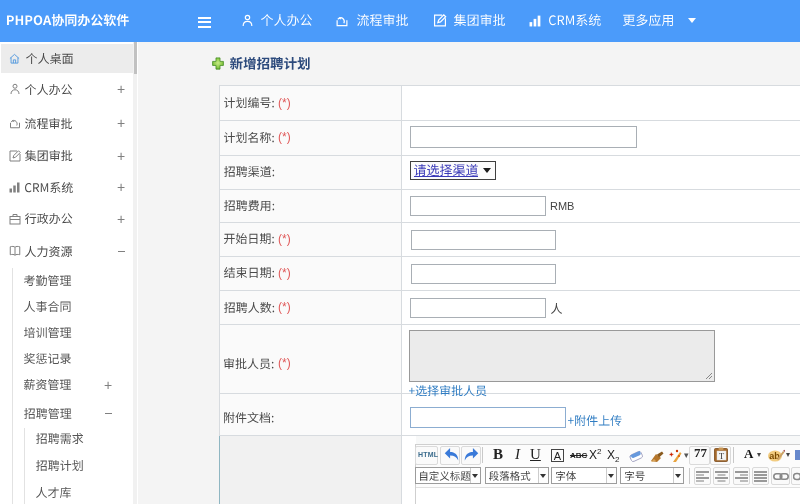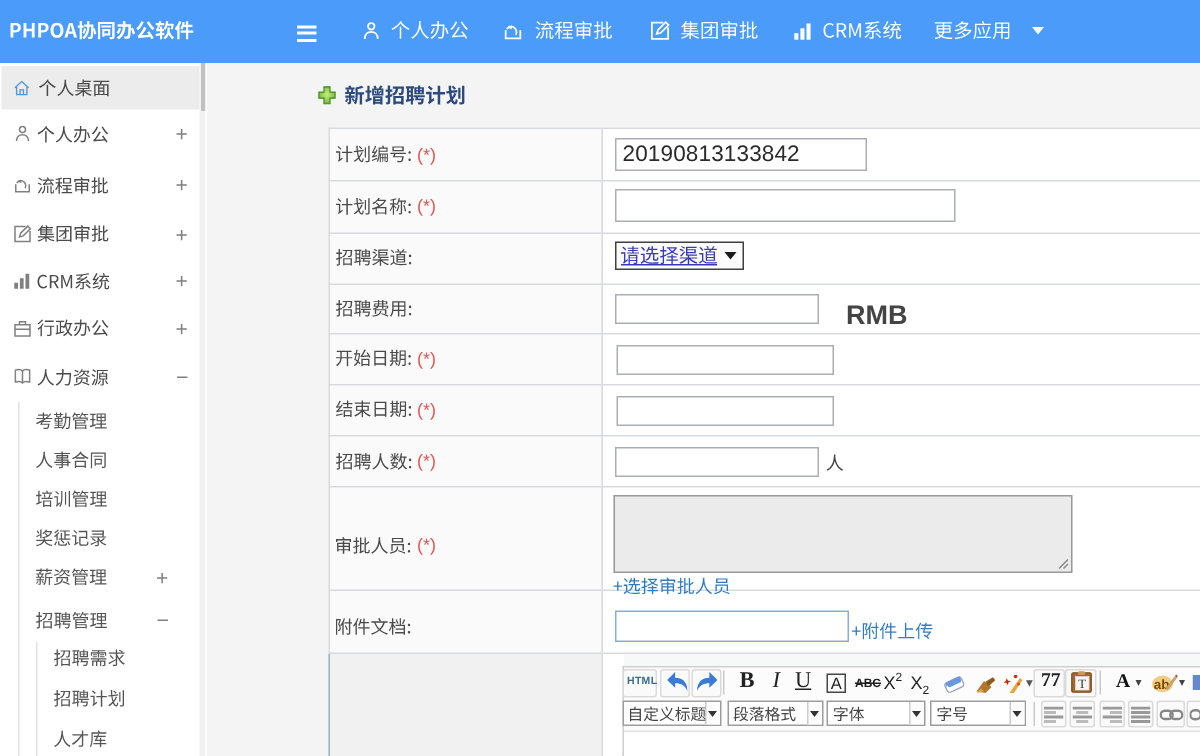--- a/index.html
+++ b/index.html
@@ -272,32 +272,31 @@
       <g transform="translate(1.0,12.2)">
         <path d="M5.1 -9.9C5.3 -9.6 5.5 -9.1 5.7 -8.8H1.0V-6.8H1.9V-7.9H10.1V-6.8H11.0V-8.8H6.5L6.7 -8.9C6.6 -9.2 6.3 -9.8 6.1 -10.2ZM2.6 -3.5H5.5V-2.1H2.6ZM2.6 -4.3V-5.6H5.5V-4.3ZM9.4 -3.5V-2.1H6.5V-3.5ZM9.4 -4.3H6.5V-5.6H9.4ZM5.5 -7.5V-6.4H1.7V-0.6H2.6V-1.3H5.5V0.9H6.5V-1.3H9.4V-0.7H10.3V-6.4H6.5V-7.5Z M14.2 -10.1V-7.7H12.6V-6.8H14.2V-4.2C13.5 -4.0 12.9 -3.9 12.4 -3.7L12.7 -2.9L14.2 -3.3V-0.2C14.2 -0.0 14.1 0.0 14.0 0.0C13.8 0.0 13.3 0.1 12.7 0.0C12.9 0.3 13.0 0.6 13.0 0.9C13.8 0.9 14.3 0.9 14.7 0.7C15.0 0.6 15.1 0.3 15.1 -0.2V-3.6L16.6 -4.0L16.5 -4.8L15.1 -4.4V-6.8H16.4V-7.7H15.1V-10.1ZM17.0 0.8C17.2 0.6 17.5 0.4 19.6 -0.6C19.6 -0.8 19.5 -1.1 19.5 -1.4L17.9 -0.7V-5.4H19.6V-6.2H17.9V-9.9H17.0V-0.9C17.0 -0.4 16.7 -0.2 16.5 -0.0C16.7 0.2 16.9 0.5 17.0 0.8ZM22.6 -7.3C22.2 -6.8 21.5 -6.2 20.9 -5.8V-9.9H20.0V-0.8C20.0 0.4 20.3 0.7 21.1 0.7C21.3 0.7 22.2 0.7 22.4 0.7C23.3 0.7 23.5 0.1 23.5 -1.5C23.3 -1.5 22.9 -1.7 22.7 -1.9C22.7 -0.6 22.6 -0.2 22.4 -0.2C22.2 -0.2 21.4 -0.2 21.3 -0.2C21.0 -0.2 20.9 -0.3 20.9 -0.8V-4.8C21.7 -5.3 22.6 -6.0 23.3 -6.7Z M29.5 -10.0C29.4 -8.2 29.5 -2.3 24.5 0.2C24.8 0.4 25.1 0.7 25.2 0.9C28.2 -0.7 29.5 -3.3 30.0 -5.8C30.6 -3.5 31.9 -0.6 34.9 0.9C35.1 0.6 35.3 0.3 35.6 0.1C31.3 -1.8 30.6 -6.8 30.4 -8.3C30.5 -9.0 30.5 -9.6 30.5 -10.0Z M39.2 -8.8H44.8V-7.4H39.2ZM38.3 -9.5V-6.6H45.8V-9.5ZM41.5 -3.9V-2.8C41.5 -1.9 41.1 -0.6 36.8 0.3C37.0 0.5 37.3 0.8 37.4 1.0C41.9 0.0 42.4 -1.5 42.4 -2.8V-3.9ZM42.3 -0.8C43.8 -0.3 45.8 0.5 46.8 1.0L47.2 0.2C46.2 -0.3 44.2 -1.0 42.8 -1.4ZM37.9 -5.5V-1.1H38.8V-4.7H45.3V-1.2H46.3V-5.5Z M49.7 -4.7C50.1 -4.7 50.5 -5.0 50.5 -5.5C50.5 -6.0 50.1 -6.4 49.7 -6.4C49.2 -6.4 48.9 -6.0 48.9 -5.5C48.9 -5.0 49.2 -4.7 49.7 -4.7ZM49.7 0.2C50.1 0.2 50.5 -0.2 50.5 -0.7C50.5 -1.2 50.1 -1.5 49.7 -1.5C49.2 -1.5 48.9 -1.2 48.9 -0.7C48.9 -0.2 49.2 0.2 49.7 0.2Z" fill="#4a4a4a"></path>
       </g>
     </svg>
 <div style="position:absolute;left:278px;top:356.0px;font-size:12px;color:#e05a5a;white-space:nowrap;">(*)</div>
 <svg style="position:absolute;left:222.0px;top:409.9px" width="53.5" height="15.1" viewBox="0 0 53.5 15.1">
       <g transform="translate(1.0,12.2)">
         <path d="M6.9 -5.0C7.3 -4.1 7.9 -2.9 8.1 -2.2L8.9 -2.6C8.6 -3.3 8.1 -4.4 7.6 -5.3ZM9.6 -9.9V-7.3H6.6V-6.5H9.6V-0.2C9.6 0.0 9.6 0.0 9.4 0.1C9.2 0.1 8.6 0.1 8.0 0.0C8.1 0.3 8.2 0.7 8.3 0.9C9.2 0.9 9.7 0.9 10.0 0.8C10.4 0.6 10.5 0.3 10.5 -0.2V-6.5H11.6V-7.3H10.5V-9.9ZM6.2 -10.1C5.7 -8.3 4.8 -6.6 3.8 -5.5C4.0 -5.3 4.3 -4.9 4.4 -4.7C4.7 -5.1 5.0 -5.5 5.2 -5.9V0.9H6.1V-7.4C6.4 -8.2 6.8 -9.0 7.0 -9.9ZM1.0 -9.6V1.0H1.8V-8.7H3.3C3.0 -7.9 2.7 -6.8 2.4 -5.9C3.2 -4.9 3.4 -4.1 3.4 -3.4C3.4 -3.0 3.3 -2.7 3.1 -2.5C3.1 -2.5 2.9 -2.4 2.8 -2.4C2.6 -2.4 2.4 -2.4 2.2 -2.4C2.3 -2.2 2.4 -1.9 2.4 -1.6C2.6 -1.6 2.9 -1.6 3.1 -1.7C3.4 -1.7 3.6 -1.8 3.7 -1.9C4.0 -2.1 4.2 -2.6 4.2 -3.3C4.2 -4.1 4.0 -5.0 3.2 -6.0C3.6 -7.0 4.0 -8.2 4.3 -9.3L3.7 -9.6L3.6 -9.6Z M15.8 -4.1V-3.2H19.2V1.0H20.1V-3.2H23.4V-4.1H20.1V-6.7H22.9V-7.6H20.1V-9.9H19.2V-7.6H17.6C17.8 -8.2 17.9 -8.7 18.0 -9.3L17.2 -9.5C16.9 -7.9 16.4 -6.4 15.7 -5.4C15.9 -5.3 16.3 -5.0 16.5 -4.9C16.8 -5.4 17.1 -6.0 17.4 -6.7H19.2V-4.1ZM15.2 -10.0C14.6 -8.2 13.5 -6.4 12.4 -5.2C12.5 -5.0 12.8 -4.6 12.9 -4.4C13.3 -4.8 13.6 -5.2 14.0 -5.8V0.9H14.9V-7.2C15.3 -8.0 15.7 -8.9 16.1 -9.8Z M29.1 -9.9C29.4 -9.3 29.8 -8.5 30.0 -8.0L31.0 -8.3C30.8 -8.8 30.4 -9.6 30.0 -10.2ZM24.6 -8.0V-7.1H26.5C27.2 -5.3 28.1 -3.7 29.4 -2.4C28.0 -1.3 26.4 -0.5 24.4 0.1C24.6 0.3 24.9 0.7 25.0 0.9C27.0 0.3 28.7 -0.6 30.0 -1.8C31.4 -0.6 33.0 0.3 35.0 0.9C35.1 0.6 35.4 0.2 35.6 0.0C33.7 -0.4 32.1 -1.3 30.7 -2.4C31.9 -3.6 32.9 -5.2 33.6 -7.1H35.4V-8.0ZM30.0 -3.0C28.9 -4.2 28.0 -5.5 27.4 -7.1H32.5C31.9 -5.5 31.1 -4.1 30.0 -3.0Z M46.2 -9.3C46.0 -8.4 45.5 -7.2 45.0 -6.4L45.8 -6.2C46.2 -6.9 46.7 -8.1 47.1 -9.1ZM40.8 -9.0C41.2 -8.1 41.6 -7.0 41.8 -6.3L42.6 -6.6C42.4 -7.3 41.9 -8.4 41.5 -9.3ZM38.3 -10.1V-7.5H36.6V-6.7H38.2C37.8 -5.0 37.1 -3.1 36.3 -2.1C36.5 -1.9 36.7 -1.5 36.8 -1.3C37.4 -2.1 37.9 -3.4 38.3 -4.8V0.9H39.2V-5.1C39.5 -4.5 40.0 -3.7 40.2 -3.3L40.7 -4.0C40.5 -4.4 39.5 -5.8 39.2 -6.2V-6.7H40.7V-7.5H39.2V-10.1ZM40.4 -0.8V0.1H46.1V0.9H47.0V-5.7H44.3V-10.0H43.5V-5.7H40.7V-4.8H46.1V-3.2H40.8V-2.4H46.1V-0.8Z M49.7 -4.7C50.1 -4.7 50.5 -5.0 50.5 -5.5C50.5 -6.0 50.1 -6.4 49.7 -6.4C49.2 -6.4 48.9 -6.0 48.9 -5.5C48.9 -5.0 49.2 -4.7 49.7 -4.7ZM49.7 0.2C50.1 0.2 50.5 -0.2 50.5 -0.7C50.5 -1.2 50.1 -1.5 49.7 -1.5C49.2 -1.5 48.9 -1.2 48.9 -0.7C48.9 -0.2 49.2 0.2 49.7 0.2Z" fill="#4a4a4a"></path>
       </g>
     </svg>
-<div style="position:absolute;left:410px;top:92px;width:168px;height:22px;border:1px solid #a9afb5;background:#fff;font-size:15px;color:#2a2a2a;line-height:20px;padding-left:4px;letter-spacing:0.1px;">20190813133842</div>
 <div style="position:absolute;left:410px;top:126px;width:227px;height:22px;border:1px solid #a9afb5;background:#fff;"></div>
 <div style="position:absolute;left:409.5px;top:161px;width:86px;height:18.5px;border:1.5px solid #3f3f3f;background:#fbfbfb;"></div>
 <svg style="position:absolute;left:412.0px;top:162.0px" width="68.0" height="16.0" viewBox="0 0 68.0 16.0">
       <g transform="translate(1.5,13.0)">
         <path d="M1.4 -10.0C2.1 -9.4 2.9 -8.6 3.3 -8.0L4.0 -8.7C3.6 -9.2 2.7 -10.0 2.0 -10.6ZM0.5 -6.8V-5.9H2.5V-1.1C2.5 -0.6 2.1 -0.2 1.9 -0.0C2.0 0.2 2.3 0.6 2.4 0.8C2.6 0.5 2.9 0.3 5.1 -1.4C5.0 -1.6 4.8 -2.0 4.8 -2.3L3.4 -1.2V-6.8ZM6.4 -2.8H10.5V-1.7H6.4ZM6.4 -3.4V-4.4H10.5V-3.4ZM8.0 -10.9V-9.9H5.0V-9.2H8.0V-8.3H5.3V-7.6H8.0V-6.7H4.6V-6.0H12.5V-6.7H8.9V-7.6H11.7V-8.3H8.9V-9.2H12.1V-9.9H8.9V-10.9ZM5.5 -5.2V1.0H6.4V-1.0H10.5V-0.1C10.5 0.1 10.4 0.1 10.3 0.2C10.1 0.2 9.5 0.2 8.8 0.1C8.9 0.4 9.0 0.7 9.1 1.0C10.0 1.0 10.6 1.0 11.0 0.8C11.3 0.7 11.4 0.4 11.4 -0.1V-5.2Z M13.8 -9.9C14.5 -9.3 15.4 -8.4 15.8 -7.8L16.6 -8.4C16.2 -9.0 15.3 -9.9 14.5 -10.5ZM18.8 -10.5C18.5 -9.4 17.9 -8.2 17.2 -7.5C17.5 -7.3 17.9 -7.1 18.1 -6.9C18.4 -7.3 18.7 -7.8 18.9 -8.3H20.8V-6.4H17.2V-5.5H19.5C19.3 -3.8 18.8 -2.6 16.8 -1.9C17.0 -1.7 17.3 -1.3 17.4 -1.1C19.6 -1.9 20.2 -3.4 20.5 -5.5H21.8V-2.5C21.8 -1.5 22.0 -1.2 23.0 -1.2C23.2 -1.2 24.1 -1.2 24.3 -1.2C25.1 -1.2 25.4 -1.6 25.5 -3.3C25.2 -3.3 24.8 -3.5 24.6 -3.7C24.6 -2.3 24.5 -2.1 24.2 -2.1C24.0 -2.1 23.3 -2.1 23.2 -2.1C22.8 -2.1 22.8 -2.2 22.8 -2.5V-5.5H25.4V-6.4H21.8V-8.3H24.8V-9.1H21.8V-10.9H20.8V-9.1H19.3C19.5 -9.5 19.6 -9.9 19.7 -10.3ZM16.3 -5.9H13.7V-5.0H15.3V-1.1C14.8 -0.8 14.2 -0.4 13.6 0.2L14.2 1.0C15.0 0.2 15.7 -0.4 16.2 -0.4C16.4 -0.4 16.8 -0.1 17.4 0.2C18.2 0.8 19.3 0.9 20.8 0.9C22.1 0.9 24.3 0.8 25.3 0.8C25.3 0.5 25.5 -0.0 25.6 -0.3C24.3 -0.1 22.3 -0.0 20.8 -0.0C19.4 -0.0 18.3 -0.1 17.5 -0.6C16.9 -1.0 16.6 -1.3 16.3 -1.3Z M28.3 -10.9V-8.3H26.6V-7.4H28.3V-4.6C27.6 -4.4 27.0 -4.2 26.5 -4.1L26.7 -3.1L28.3 -3.7V-0.2C28.3 0.0 28.2 0.1 28.1 0.1C27.9 0.1 27.4 0.1 26.9 0.1C27.0 0.3 27.1 0.7 27.1 1.0C28.0 1.0 28.5 1.0 28.8 0.8C29.1 0.7 29.2 0.4 29.2 -0.2V-4.0L30.8 -4.5L30.6 -5.4L29.2 -4.9V-7.4H30.8V-8.3H29.2V-10.9ZM36.5 -9.3C36.0 -8.7 35.3 -8.1 34.6 -7.6C33.9 -8.1 33.4 -8.7 32.9 -9.3ZM31.1 -10.2V-9.3H32.0C32.5 -8.5 33.1 -7.7 33.9 -7.1C32.8 -6.5 31.7 -6.0 30.6 -5.7C30.8 -5.5 31.0 -5.2 31.1 -4.9C32.3 -5.3 33.5 -5.8 34.6 -6.5C35.6 -5.8 36.8 -5.3 38.1 -4.9C38.2 -5.2 38.5 -5.6 38.7 -5.7C37.4 -6.0 36.3 -6.4 35.4 -7.0C36.4 -7.8 37.3 -8.8 37.8 -9.9L37.2 -10.3L37.1 -10.2ZM34.1 -5.4V-4.2H31.4V-3.3H34.1V-2.0H30.8V-1.1H34.1V1.1H35.0V-1.1H38.4V-2.0H35.0V-3.3H37.5V-4.2H35.0V-5.4Z M39.5 -8.4C40.3 -8.2 41.3 -7.8 41.8 -7.4L42.3 -8.1C41.8 -8.5 40.8 -8.9 40.0 -9.1ZM40.5 -10.3C41.3 -10.0 42.2 -9.6 42.7 -9.2L43.2 -9.9C42.7 -10.3 41.7 -10.7 41.0 -10.9ZM39.9 -4.6 40.6 -3.9C41.4 -4.7 42.4 -5.8 43.2 -6.8L42.6 -7.5C41.7 -6.4 40.6 -5.3 39.9 -4.6ZM50.9 -10.5H43.8V-4.5H45.0V-3.4H39.7V-2.6H44.0C42.9 -1.4 41.1 -0.5 39.5 0.1C39.7 0.2 40.0 0.6 40.1 0.9C41.9 0.2 43.8 -0.9 45.0 -2.3V1.1H46.0V-2.2C47.2 -0.9 49.1 0.2 50.9 0.8C51.0 0.5 51.3 0.1 51.5 -0.1C49.8 -0.5 48.0 -1.4 46.9 -2.6H51.3V-3.4H46.0V-4.5H51.2V-5.3H44.8V-6.2H50.4V-8.8H44.8V-9.7H50.9ZM44.8 -8.1H49.4V-7.0H44.8Z M52.8 -9.9C53.5 -9.3 54.3 -8.3 54.7 -7.7L55.5 -8.3C55.1 -8.9 54.3 -9.8 53.6 -10.4ZM57.9 -4.8H62.3V-3.7H57.9ZM57.9 -3.0H62.3V-1.9H57.9ZM57.9 -6.6H62.3V-5.5H57.9ZM57.0 -7.3V-1.2H63.2V-7.3H60.1C60.3 -7.6 60.4 -8.0 60.6 -8.4H64.3V-9.2H61.9C62.2 -9.6 62.5 -10.2 62.8 -10.6L61.9 -10.9C61.7 -10.4 61.2 -9.7 60.9 -9.2H58.5L59.1 -9.5C59.0 -9.9 58.6 -10.5 58.2 -11.0L57.4 -10.6C57.7 -10.2 58.1 -9.6 58.3 -9.2H56.0V-8.4H59.5C59.4 -8.0 59.3 -7.6 59.2 -7.3ZM55.4 -6.3H52.7V-5.4H54.5V-1.3C53.9 -1.1 53.2 -0.6 52.5 0.1L53.2 0.9C53.8 0.1 54.5 -0.6 55.0 -0.6C55.2 -0.6 55.7 -0.2 56.2 0.1C57.1 0.6 58.2 0.7 59.8 0.7C61.0 0.7 63.3 0.7 64.2 0.6C64.2 0.3 64.4 -0.1 64.5 -0.4C63.2 -0.2 61.3 -0.1 59.8 -0.1C58.4 -0.1 57.3 -0.2 56.4 -0.7C56.0 -0.9 55.7 -1.2 55.4 -1.3Z" fill="#3a3ab8"></path>
       </g>
       <rect x="2" y="14.0" width="64.0" height="1" fill="#3a3ab8"></rect>
     </svg>
 <div style="position:absolute;left:482.5px;top:167.5px;width:0;height:0;border-left:4px solid transparent;border-right:4px solid transparent;border-top:5.5px solid #1a1a1a;"></div>
 <div style="position:absolute;left:410px;top:196px;width:136px;height:20px;border:1px solid #a9afb5;background:#fff;"></div>
-<div style="position:absolute;left:564px;top:199.5px;font-size:18px;color:#444;white-space:nowrap;font-weight:bold;">RMB</div>
+<div style="position:absolute;left:550px;top:199.5px;font-size:11px;color:#444;white-space:nowrap;">RMB</div>
 <div style="position:absolute;left:411px;top:230px;width:145px;height:20px;border:1px solid #a9afb5;background:#fff;"></div>
 <div style="position:absolute;left:411px;top:264px;width:145px;height:20px;border:1px solid #a9afb5;background:#fff;"></div>
 <div style="position:absolute;left:410px;top:298px;width:136px;height:20px;border:1px solid #a9afb5;background:#fff;"></div>
 <svg style="position:absolute;left:549.0px;top:300.5px" width="15.1" height="15.0" viewBox="0 0 15.1 15.0">
       <g transform="translate(1.5,12.0)">
         <path d="M5.5 -10.0C5.4 -8.2 5.5 -2.3 0.5 0.2C0.8 0.4 1.1 0.7 1.2 0.9C4.2 -0.7 5.5 -3.3 6.0 -5.8C6.6 -3.5 7.9 -0.6 10.9 0.9C11.1 0.6 11.3 0.3 11.6 0.1C7.3 -1.8 6.6 -6.8 6.4 -8.3C6.5 -9.0 6.5 -9.6 6.5 -10.0Z" fill="#444444"></path>
       </g>
     </svg>
 <div style="position:absolute;left:409px;top:330px;width:306px;height:52px;border:1px solid #999;background:#ebebeb;">
       <svg style="position:absolute;right:1px;bottom:1px" width="8" height="8">

